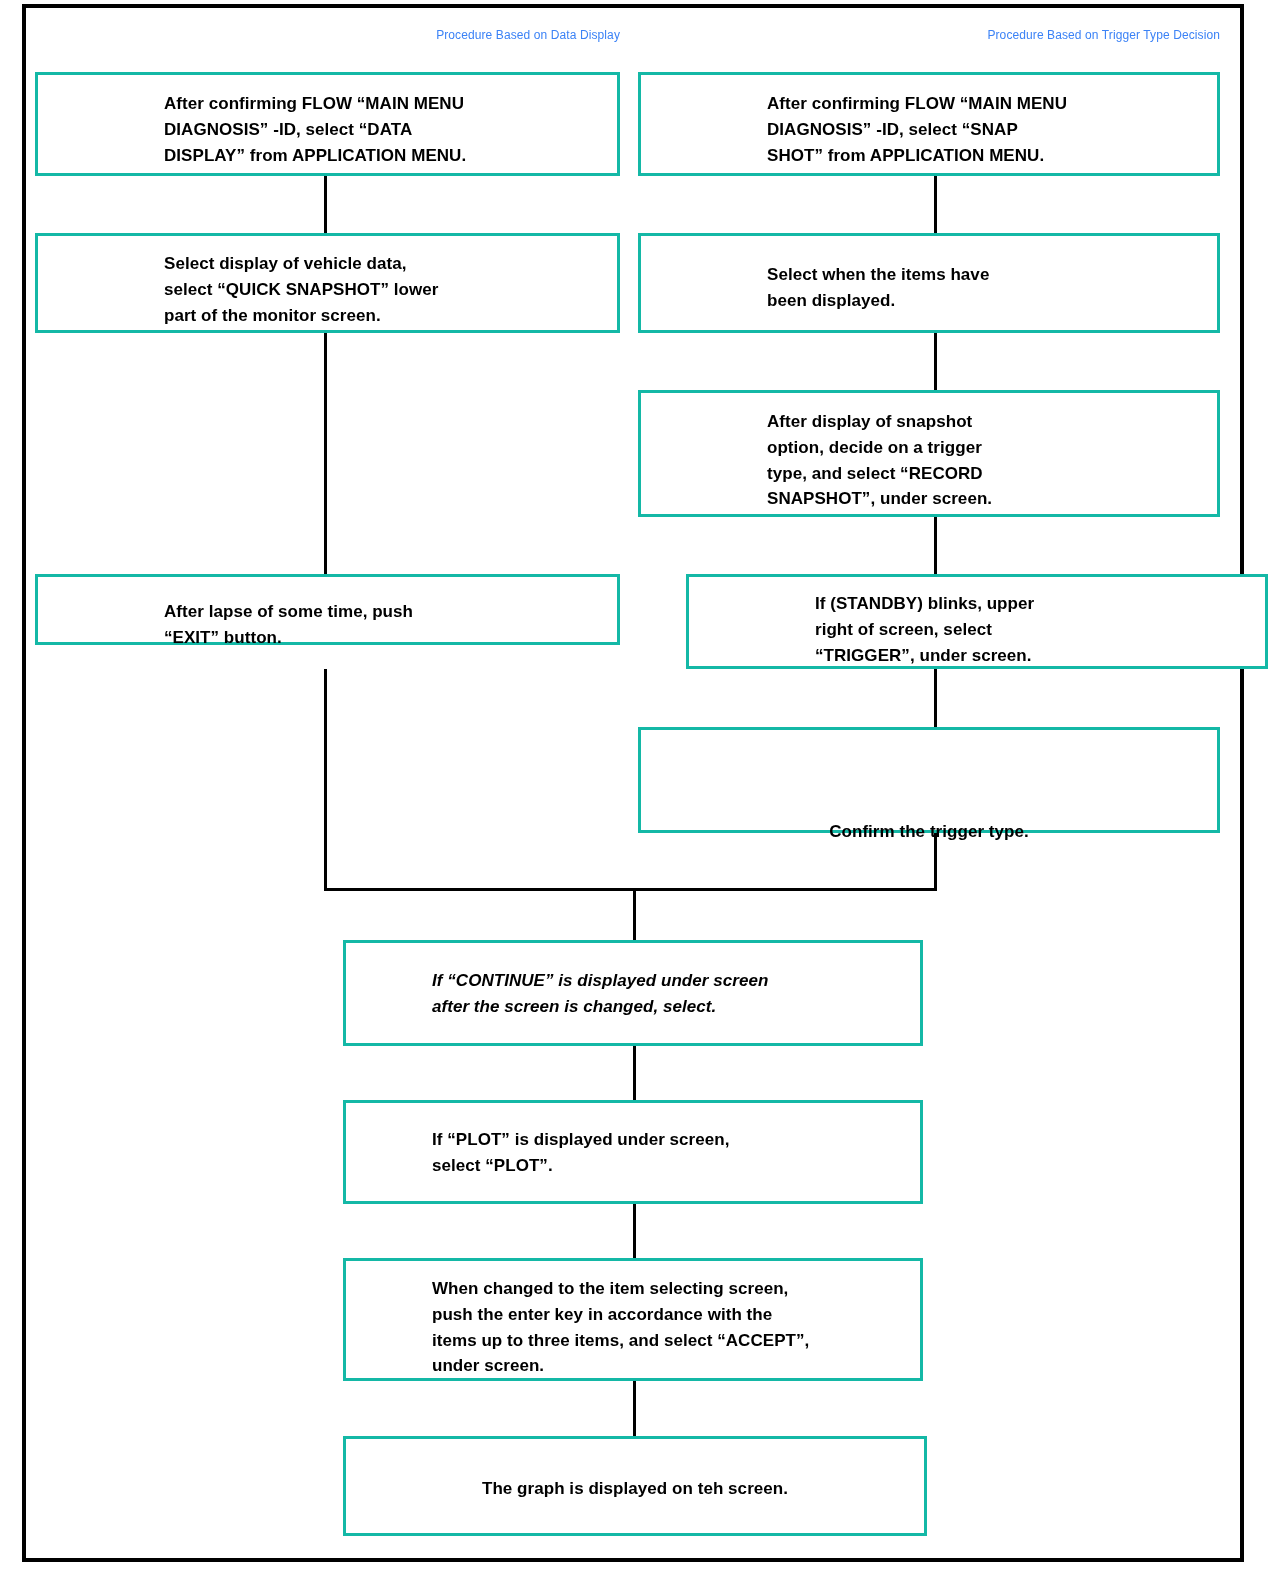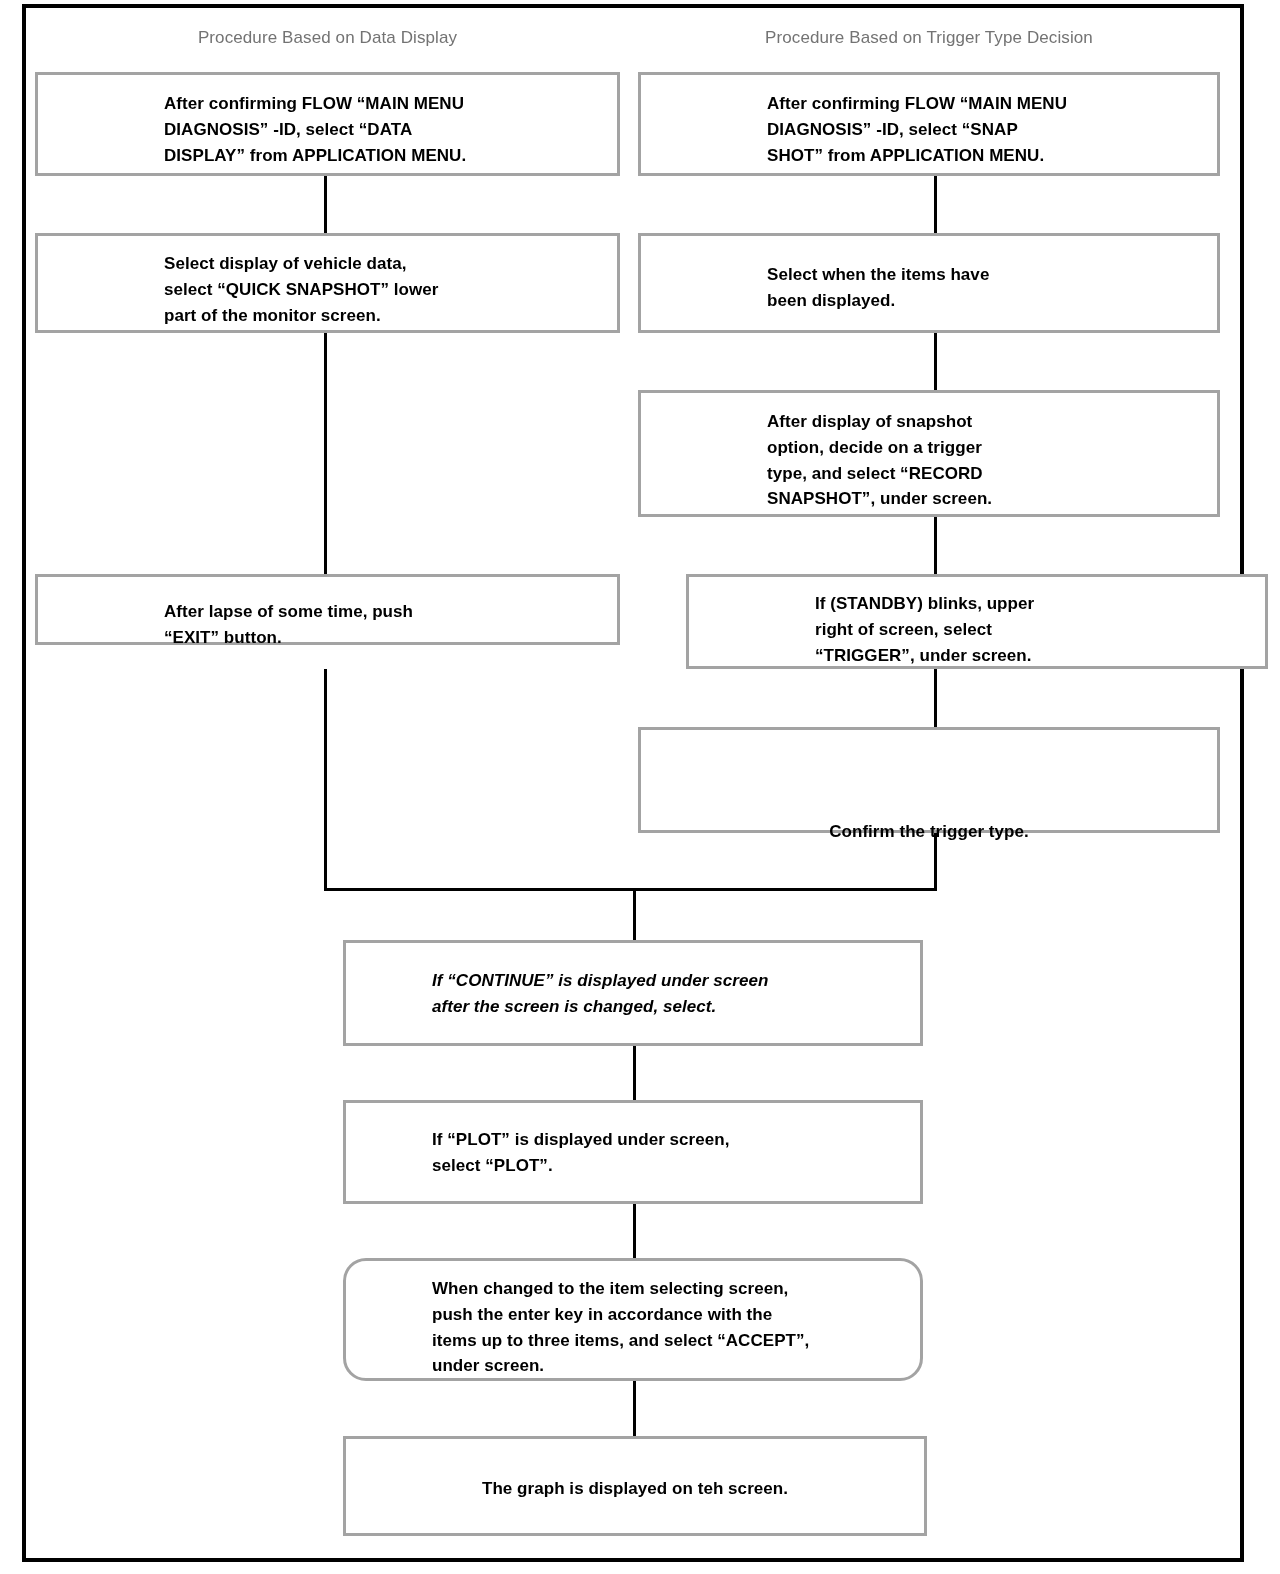--- a/index.html
+++ b/index.html
@@ -22,31 +22,31 @@
     left: 22px;
     top: 4px;
     width: 1222px;
     height: 1558px;
     border: 4px solid #000000;
     box-sizing: border-box;
   }
   
   .col-heading {
     position: absolute;
-    font-size: 17px;
+    font-size: 12px;
     font-weight: 400;
-    color: #737373;
+    color: #3b82f6;
     letter-spacing: 0.1px;
     white-space: nowrap;
-    text-align: center;
+    text-align: right;
   }
   
   .flow-box {
     position: absolute;
-    border: 3px solid #a3a3a3;
+    border: 3px solid #14b8a6;
     background: #ffffff;
     box-sizing: border-box;
   }
   .flow-text {
     position: absolute;
     font-size: 17px;
     font-weight: bold;
     color: #000000;
     line-height: 1.52;
     white-space: pre-line;
@@ -154,21 +154,21 @@
   <div class="flow-box" style="left:343px; top:940px; width:580px; height:106px;">
     <div class="flow-text" style="left:86px; top:25px;font-style:italic;">If “CONTINUE” is displayed under screen
 after the screen is changed, select.</div>
   </div>
 
   <div class="flow-box" style="left:343px; top:1100px; width:580px; height:104px;">
     <div class="flow-text" style="left:86px; top:24px;">If “PLOT” is displayed under screen,
 select “PLOT”.</div>
   </div>
 
-  <div class="flow-box" style="left:343px; top:1258px; width:580px; height:123px;border-radius:23px;">
+  <div class="flow-box" style="left:343px; top:1258px; width:580px; height:123px;">
     <div class="flow-text" style="left:86px; top:15px;">When changed to the item selecting screen,
 push the enter key in accordance with the
 items up to three items, and select “ACCEPT”,
 under screen.</div>
   </div>
 
   <div class="flow-box" style="left:343px; top:1436px; width:584px; height:100px;">
     <div class="flow-text center" style="top:37px;">The graph is displayed on teh screen.</div>
   </div>
 

